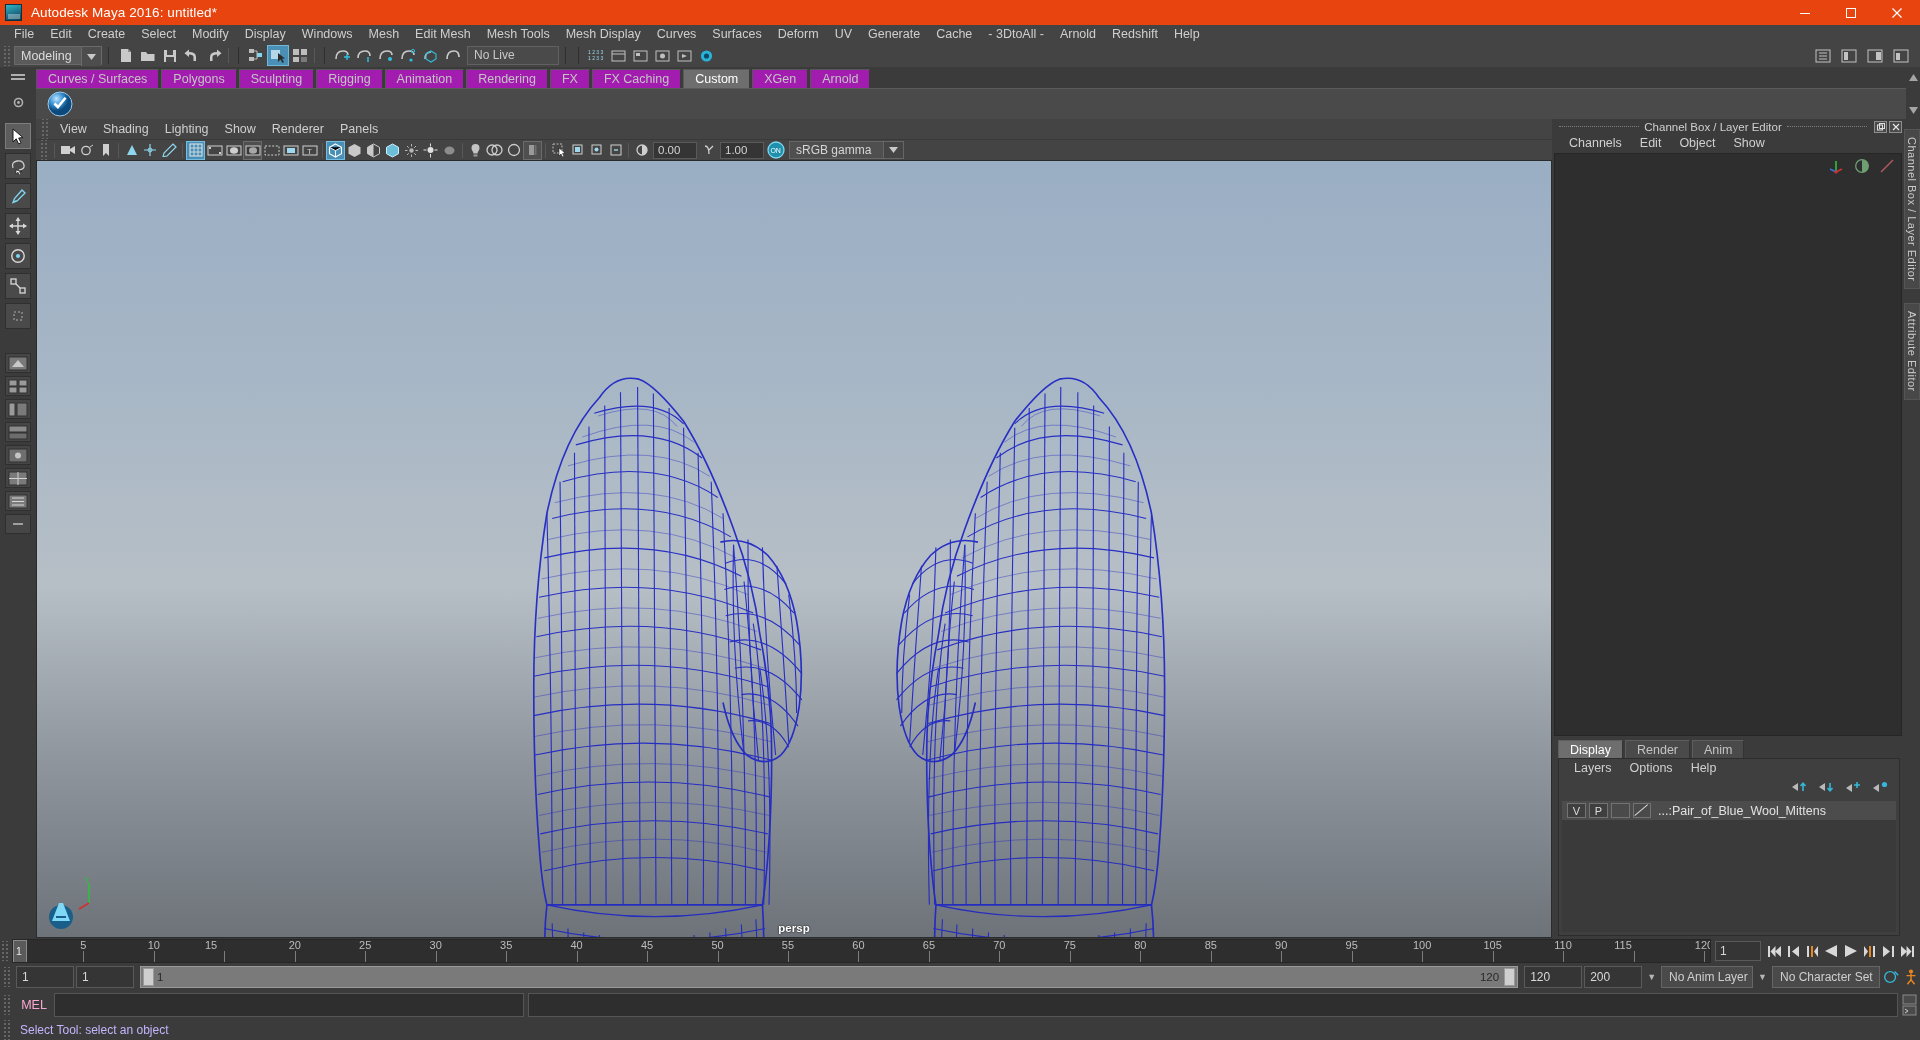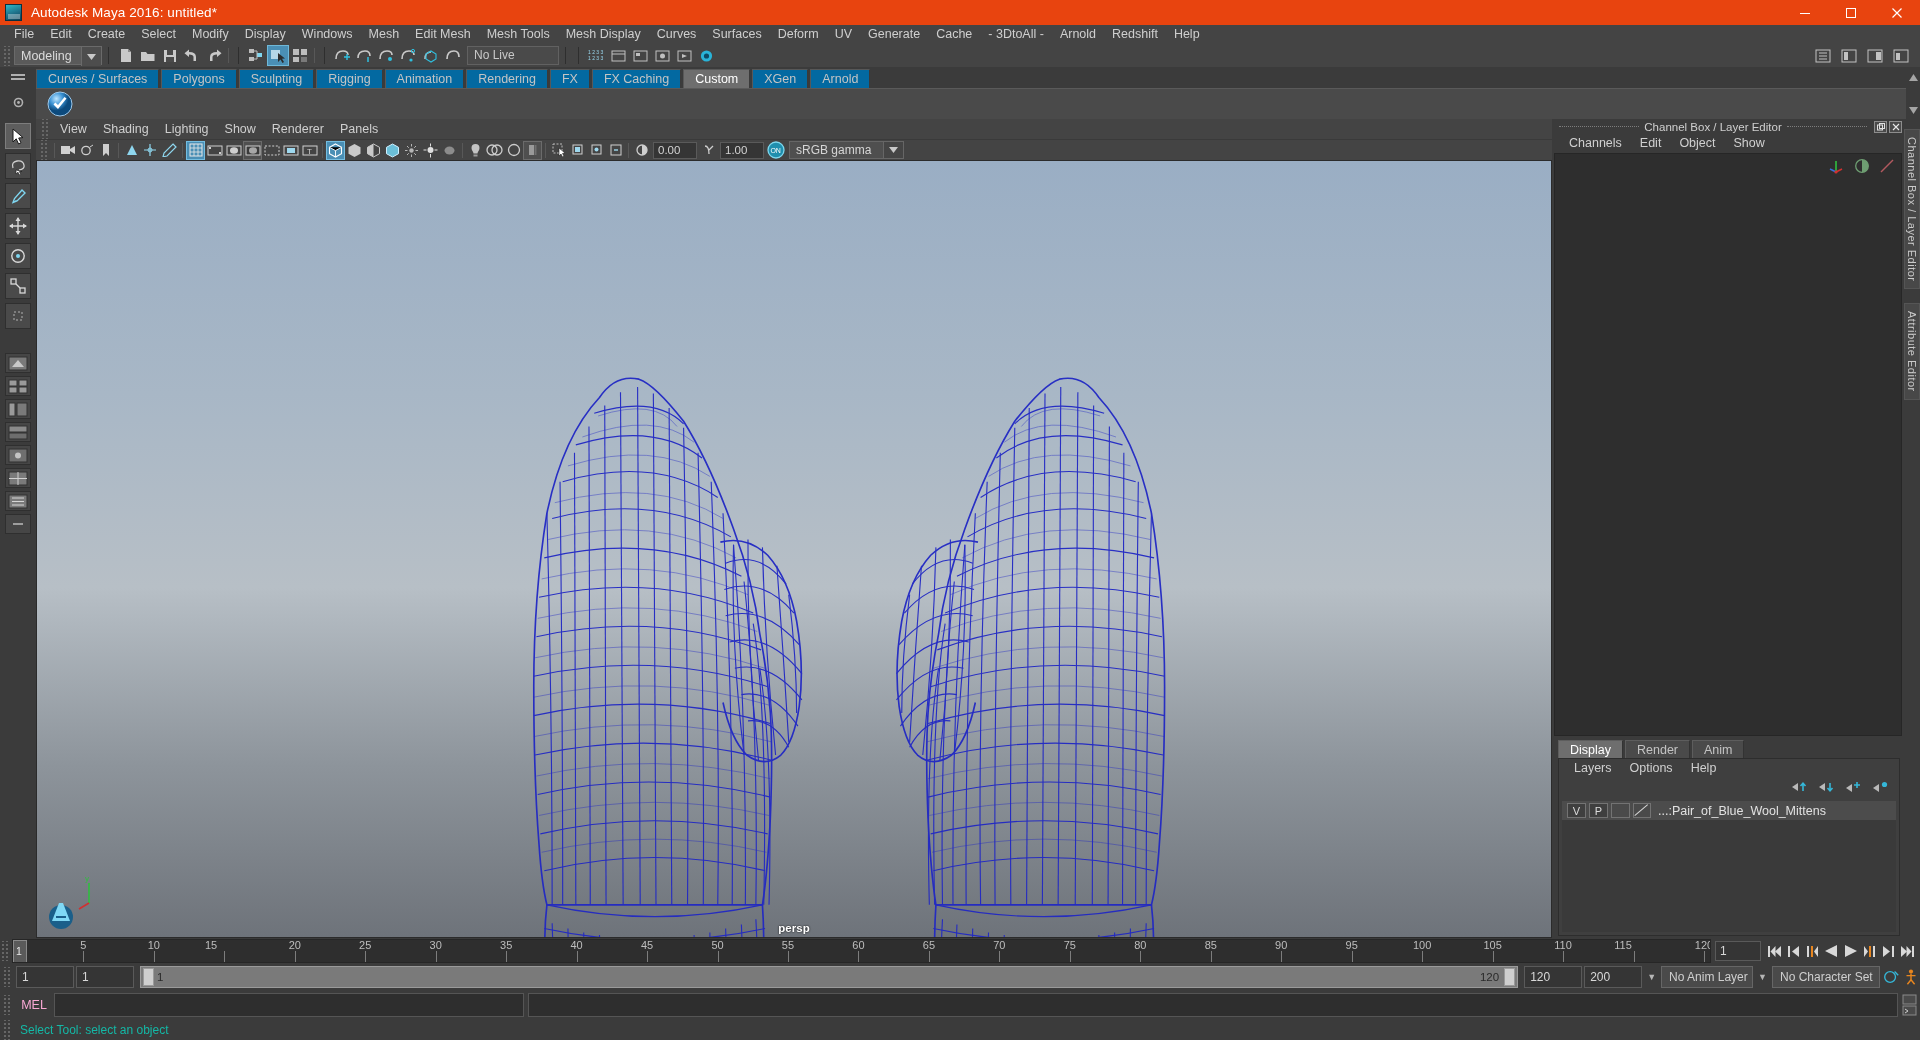--- a/index.html
+++ b/index.html
@@ -84,21 +84,21 @@
   
   .shelf-wrap { background:#444444; flex:0 0 52px; display:flex; }
   .shelf-left {
     width:36px; background:#3b3b3b; display:flex; flex-direction:column;
     align-items:center; padding-top:4px; flex:0 0 36px; gap:9px;
   }
   .shelf-body { flex:1; display:flex; flex-direction:column; }
   .shelf-tabs { height:21px; display:flex; background:#3b3b3b; align-items:flex-end; }
   .shelf-tab {
     height:19px; padding:0 11px; font-size:12.5px; color:#c4c4c4;
-    background:#0369a1; margin-right:2px; line-height:19px;
+    background:#a21caf; margin-right:2px; line-height:19px;
     border-top:1px solid #585858; border-left:1px solid #585858; border-right:1px solid #3a3a3a;
     white-space:nowrap;
   }
   .shelf-tab.active { background:#6e6e6e; color:#ffffff; }
   .shelf-icons {
     flex:1; background:#4a4a4a; border-top:1px solid #5a5a5a;
     display:flex; align-items:center; padding-left:8px;
   }
   .shelf-icon-btn { width:32px; height:28px; display:flex; align-items:center; justify-content:center; }
   .shelf-scroll {
@@ -272,21 +272,21 @@
 
   
   .cmd-row { height:30px; background:#3b3b3b; display:flex; align-items:center; flex:0 0 30px; padding-left:2px; }
   .mel-lbl { width:40px; text-align:center; font-size:12.5px; color:#f9a8d4; flex:0 0 40px; }
   .cmd-input { width:470px; height:24px; background:#2e2e2e; border:1px solid #555; flex:0 0 470px; }
   .cmd-output { flex:1; height:24px; background:#2e2e2e; border:1px solid #555; margin-left:4px; min-width:0; }
   .cmd-right { width:22px; display:flex; align-items:center; justify-content:center; flex:0 0 22px; }
 
   
   .helpline { height:20px; background:#3b3b3b; display:flex; align-items:center; flex:0 0 20px; padding-left:2px; }
-  .help-text { font-size:12px; color:#14b8a6; padding-left:6px; }
+  .help-text { font-size:12px; color:#c4b5fd; padding-left:6px; }
 </style>
 </head>
 <body>
 
 <div class="app">
 
   <div class="titlebar">
     <div class="title-icon"></div>
     <div class="title-text">Autodesk Maya 2016: untitled*</div>
     <div class="win-btns">

